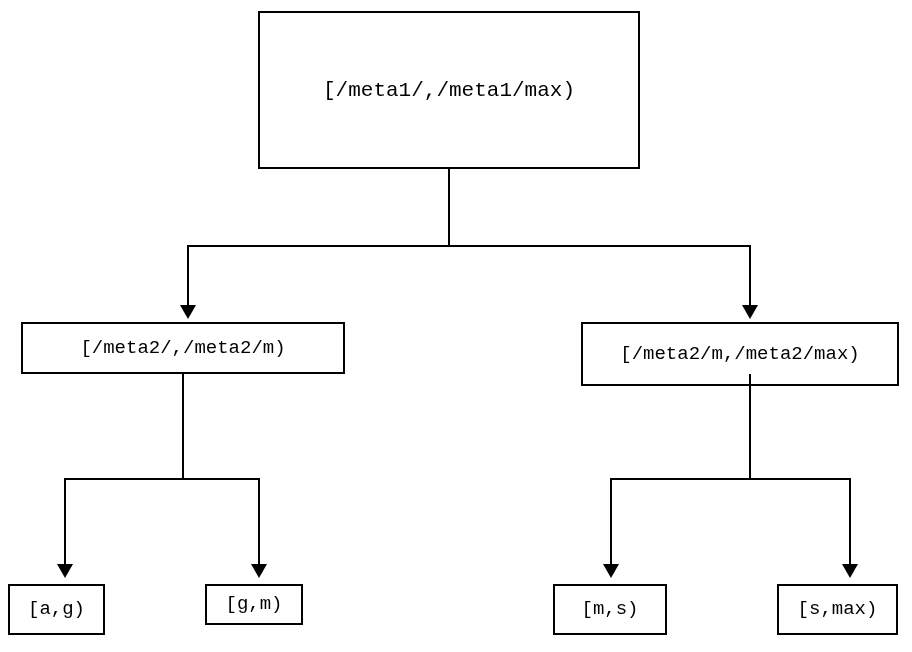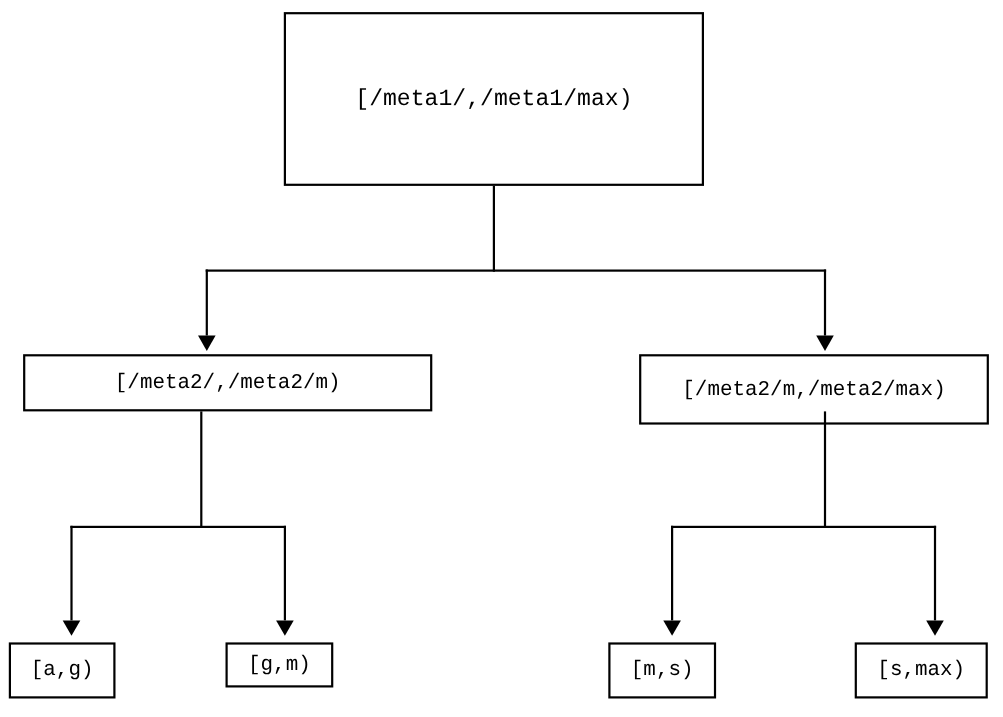--- a/index.html
+++ b/index.html
@@ -59,21 +59,21 @@
     <span class="node-label">[/meta1/,/meta1/max)</span>
   </div>
 
   <div class="edge-v" style="left:448px; top:169px; height:78px;"></div>
   <div class="edge-h" style="left:187px; top:245px; width:564px;"></div>
   <div class="edge-v" style="left:187px; top:245px; height:60px;"></div>
   <div class="edge-v" style="left:749px; top:245px; height:60px;"></div>
   <div class="arrowhead" style="left:180px; top:305px;"></div>
   <div class="arrowhead" style="left:742px; top:305px;"></div>
 
-  <div class="node-box" style="left:21px; top:322px; width:372px; height:52px; font-size:19px;">
+  <div class="node-box" style="left:21px; top:322px; width:324px; height:52px; font-size:19px;">
     <span class="node-label">[/meta2/,/meta2/m)</span>
   </div>
   <div class="node-box" style="left:581px; top:322px; width:318px; height:64px; font-size:19px;">
     <span class="node-label">[/meta2/m,/meta2/max)</span>
   </div>
 
   <div class="edge-v" style="left:182px; top:374px; height:106px;"></div>
   <div class="edge-h" style="left:64px; top:478px; width:196px;"></div>
   <div class="edge-v" style="left:64px; top:478px; height:86px;"></div>
   <div class="edge-v" style="left:258px; top:478px; height:86px;"></div>
@@ -86,20 +86,20 @@
   <div class="edge-v" style="left:849px; top:478px; height:86px;"></div>
   <div class="arrowhead" style="left:603px; top:564px;"></div>
   <div class="arrowhead" style="left:842px; top:564px;"></div>
 
   <div class="node-box" style="left:8px; top:584px; width:97px; height:51px; font-size:19px;">
     <span class="node-label">[a,g)</span>
   </div>
   <div class="node-box" style="left:205px; top:584px; width:98px; height:41px; font-size:19px;">
     <span class="node-label">[g,m)</span>
   </div>
-  <div class="node-box" style="left:553px; top:584px; width:98px; height:51px; font-size:19px;">
+  <div class="node-box" style="left:553px; top:584px; width:114px; height:51px; font-size:19px;">
     <span class="node-label">[m,s)</span>
   </div>
   <div class="node-box" style="left:777px; top:584px; width:121px; height:51px; font-size:19px;">
     <span class="node-label">[s,max)</span>
   </div>
 
 </div>
 
 </body></html>

